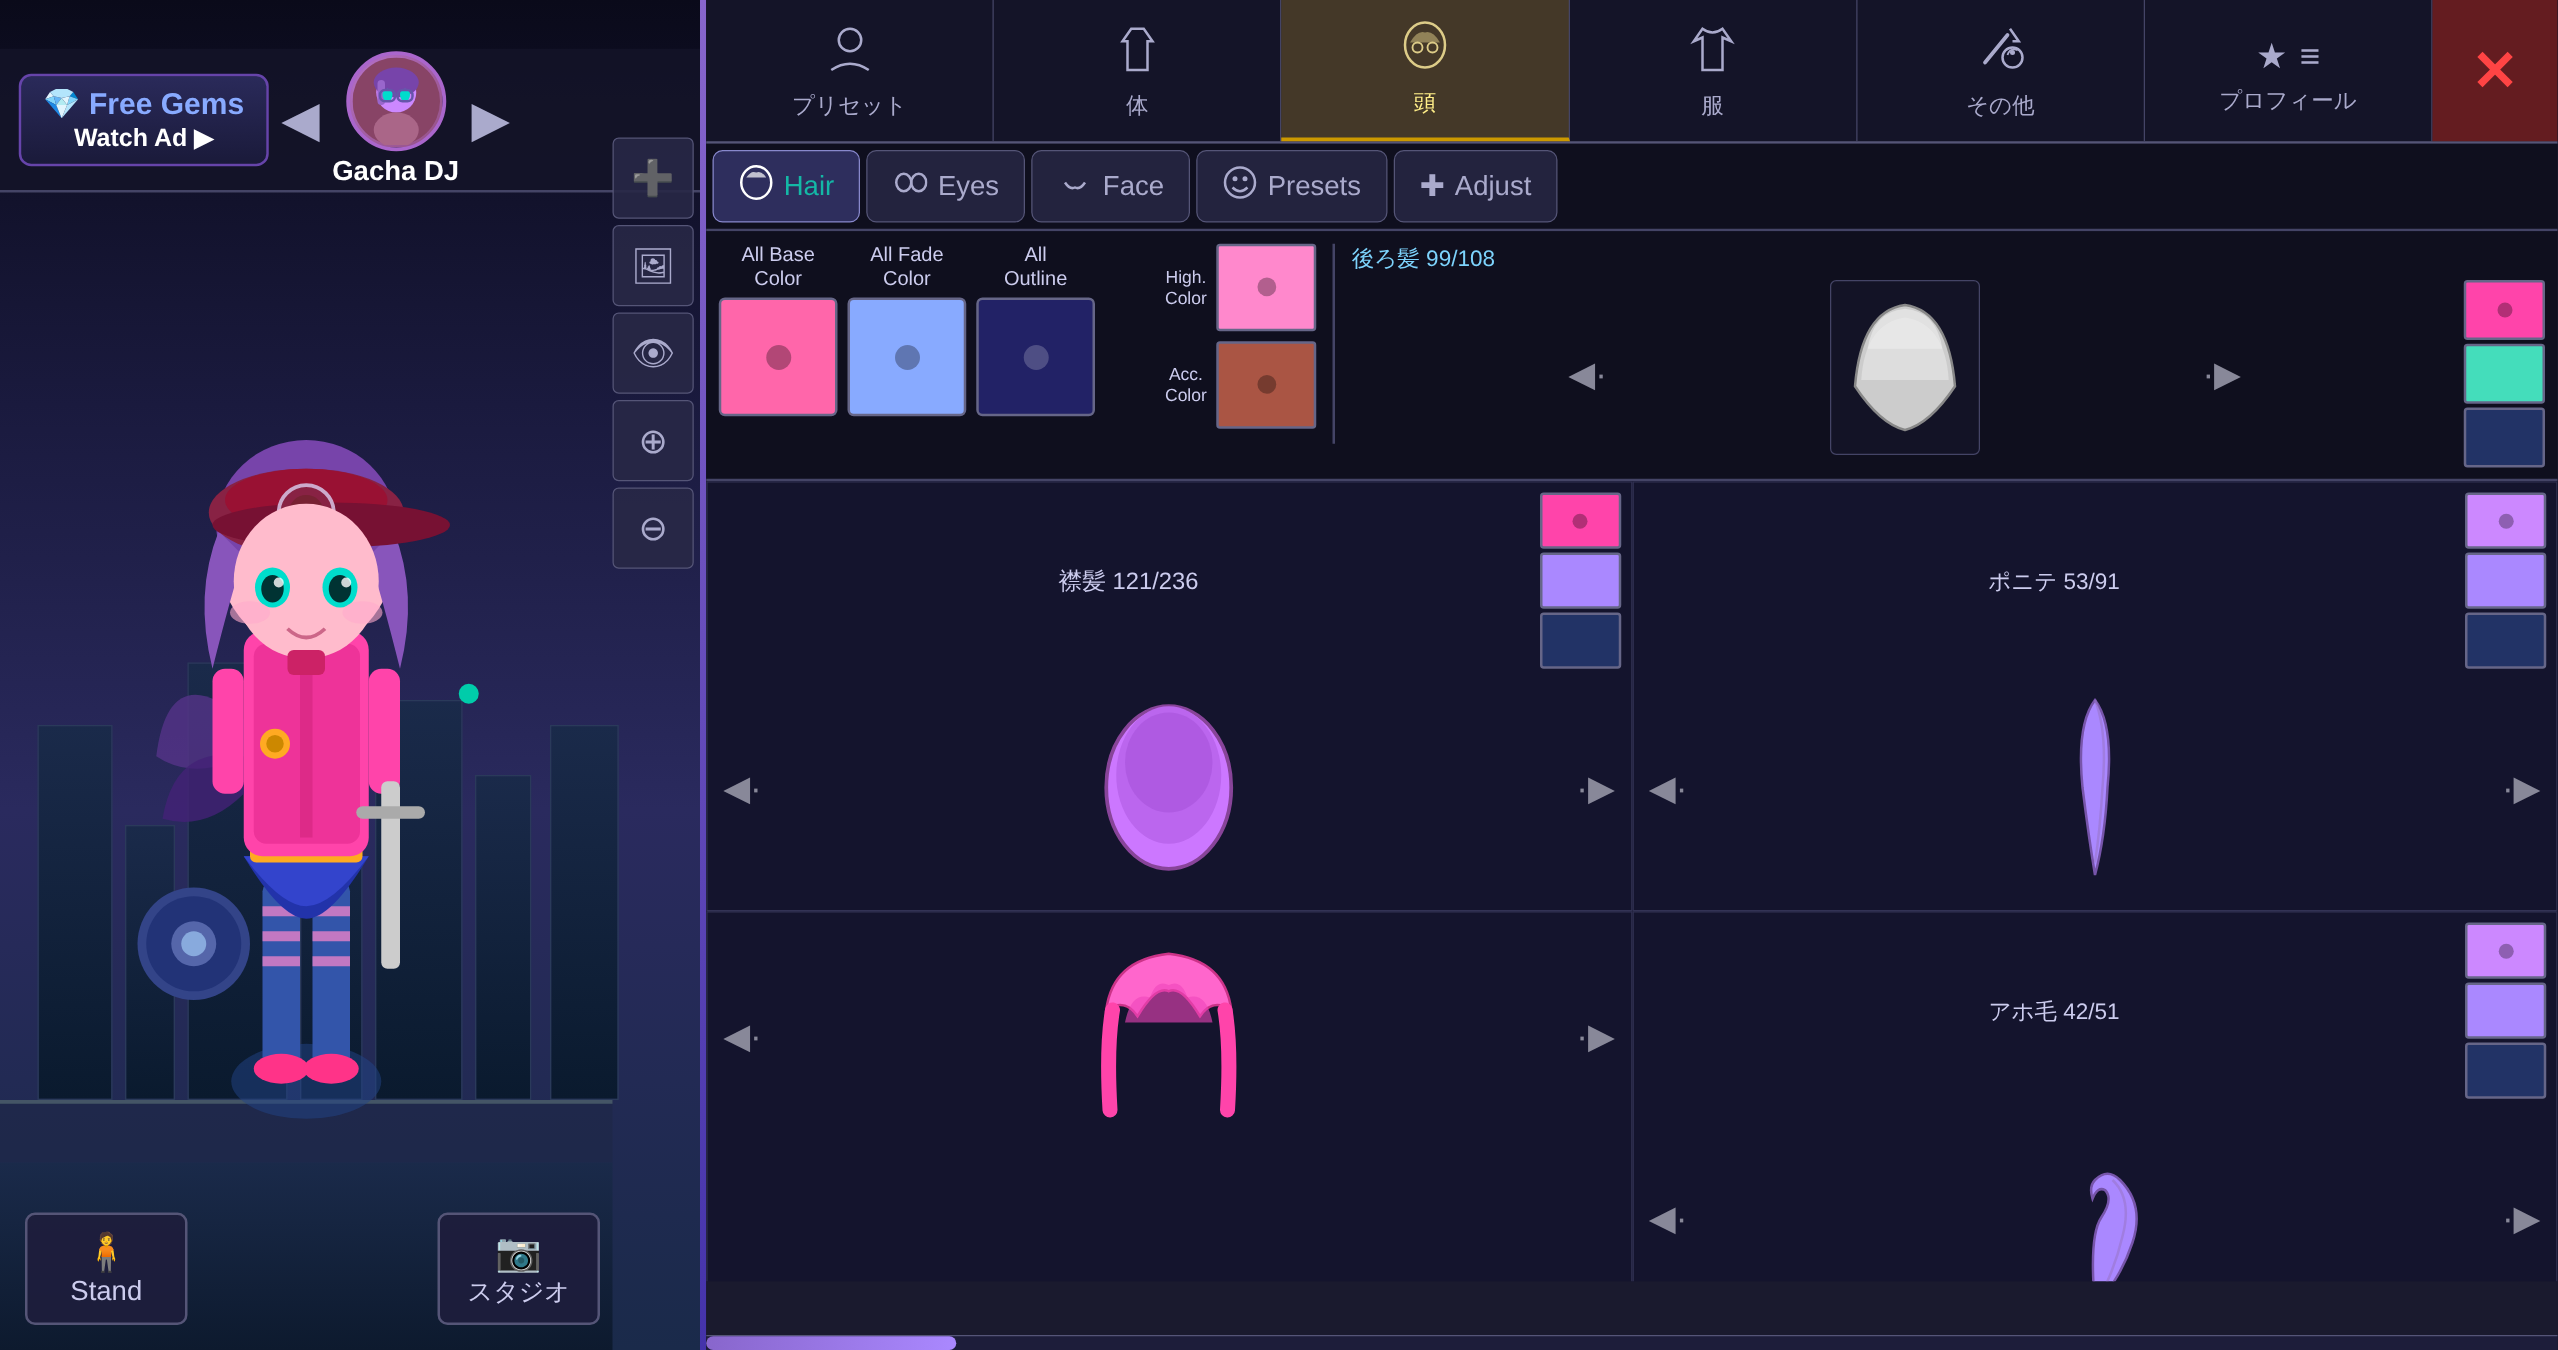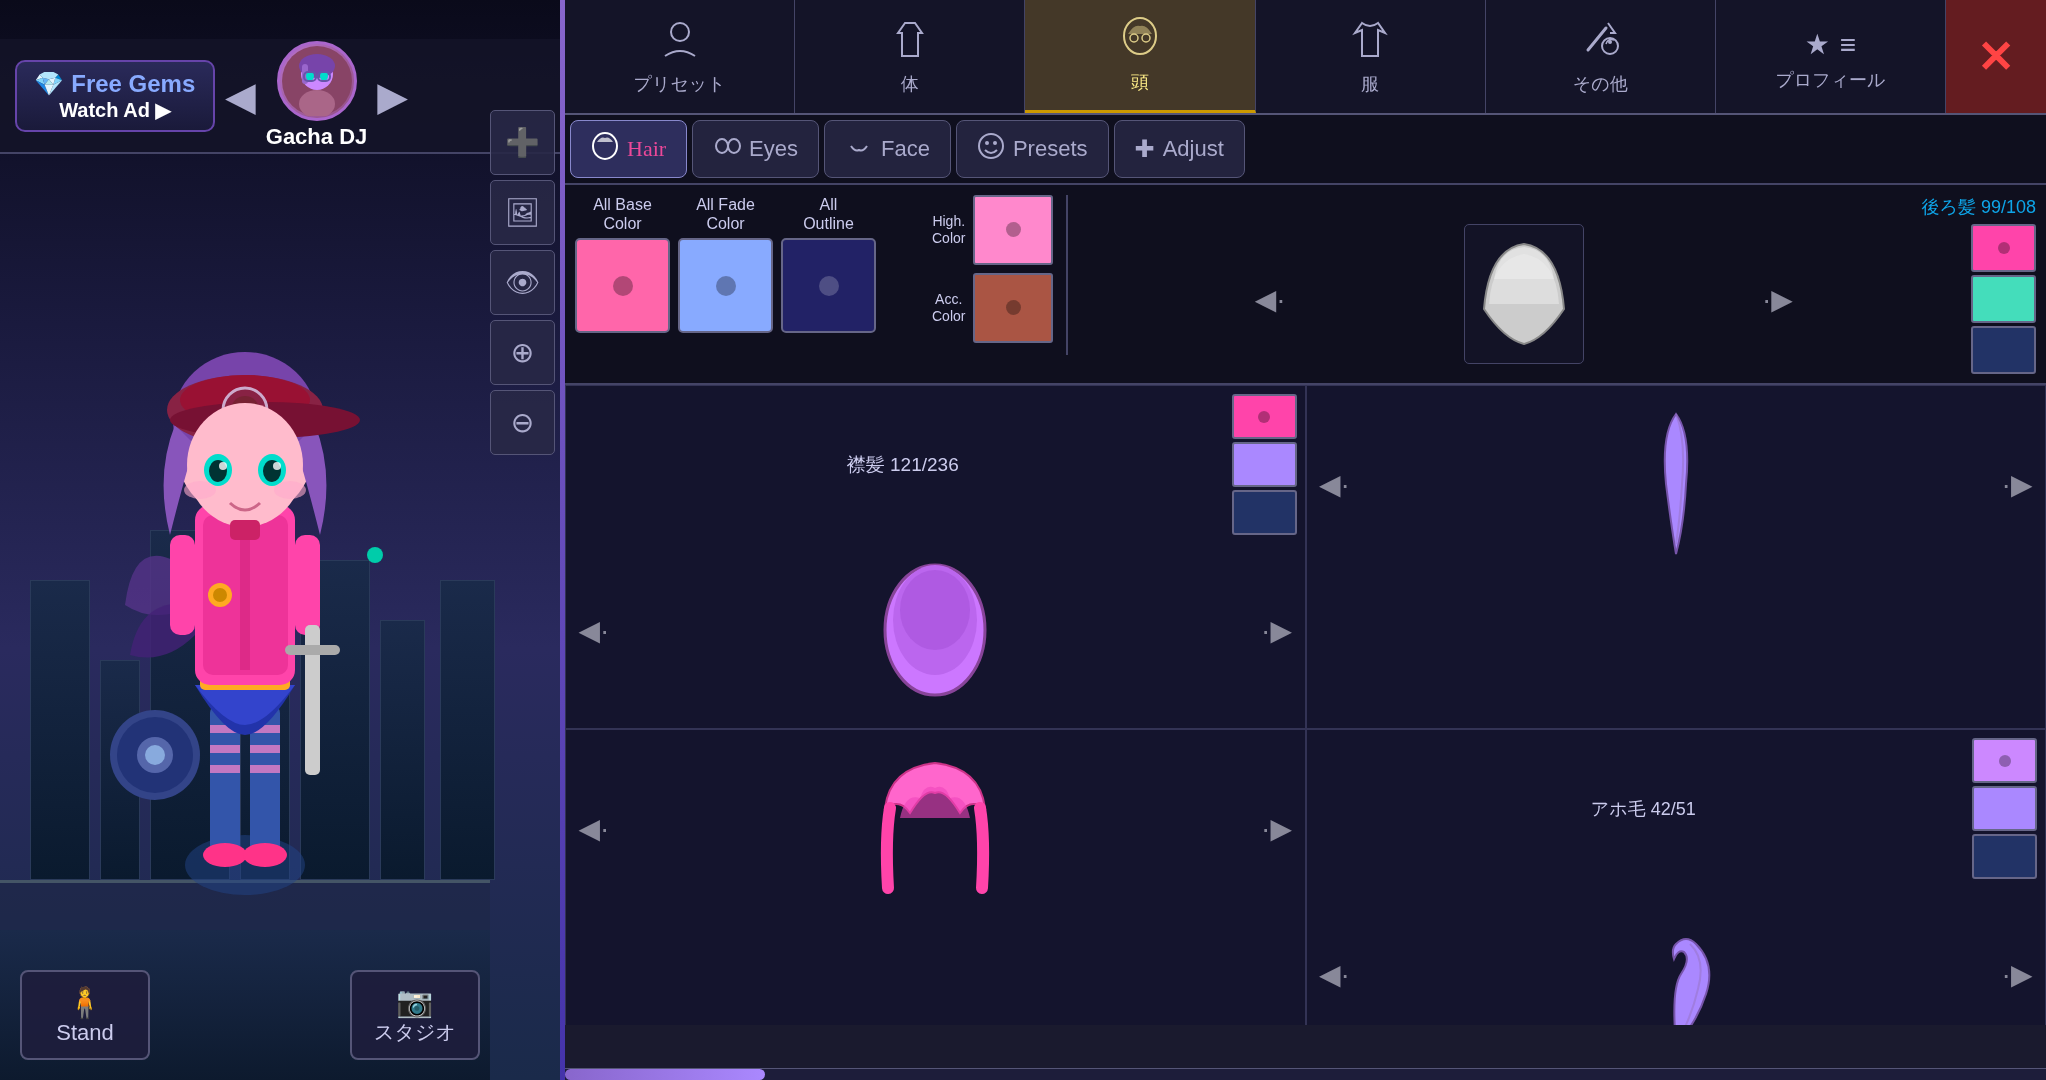--- a/index.html
+++ b/index.html
@@ -239,22 +239,21 @@
       border-radius: 8px;
       color: #aaaacc;
       font-size: 22px;
       cursor: pointer;
       gap: 8px;
     }
 
     .sub-tab.active {
       background: rgba(50,50,100,0.9);
       border-color: #8888cc;
-      color: #ec4899;
-      font-family: Liberation Serif, serif;
+      color: #14b8a6;
     }
 
     .sub-tab .sub-icon { font-size: 24px; }
 
     
     .color-panel {
       display: flex;
       padding: 10px;
       gap: 8px;
       background: rgba(15,15,30,0.95);
@@ -664,21 +663,21 @@
         <div class="color-label" style="font-size:14px;">Acc.<br>Color</div>
         <div class="color-swatch-small" style="background-color:#aa5544;width:80px;height:70px;">
           <div style="width:15px;height:15px;border-radius:50%;background:rgba(0,0,0,0.3);margin:auto;margin-top:25px;"></div>
         </div>
       </div>
     </div>
 
     <div style="width:2px;height:160px;background:#444466;margin:0 5px;"></div>
 
     <div style="flex:1;display:flex;flex-direction:column;gap:5px;">
-      <div style="color:#0ea5e9;font-size:18px;text-align:right;">後ろ髪 99/108</div>
+      <div style="color:#7dd3fc;font-size:18px;text-align:left;">後ろ髪 99/108</div>
       <div style="display:flex;gap:5px;">
         <div style="flex:1;display:flex;align-items:center;justify-content:center;">
 
           <div class="arrow-btn">◀·</div>
         </div>
         <div style="width:120px;height:140px;background:rgba(20,20,40,0.8);border:1px solid #444466;border-radius:5px;display:flex;align-items:center;justify-content:center;">
 
           <svg width="100" height="130" viewBox="0 0 100 130">
             <path d="M10,80 Q15,20 50,15 Q85,20 90,80 Q70,110 50,115 Q30,110 10,80 Z" fill="#cccccc" stroke="#888888" stroke-width="2"></path>
             <path d="M15,75 Q18,30 50,25 Q82,30 85,75" fill="#dddddd"></path>
@@ -720,20 +719,30 @@
             <ellipse cx="65" cy="80" rx="50" ry="65" fill="#cc77ff" stroke="#884499" stroke-width="3"></ellipse>
             <ellipse cx="65" cy="70" rx="42" ry="55" fill="#bb66ee"></ellipse>
             <ellipse cx="65" cy="60" rx="35" ry="40" fill="#aa55dd" opacity="0.7"></ellipse>
           </svg>
         </div>
         <div class="arrow-btn">·▶</div>
       </div>
     </div>
 
     <div style="background:rgba(20,20,45,0.95);border:1px solid #333355;padding:8px;">
+      <div style="display:flex;align-items:center;justify-content:space-between;margin-bottom:5px;">
+        <div style="color:#ccccee;font-size:18px;text-align:center;flex:1;">ポニテ 53/91</div>
+        <div style="display:flex;flex-direction:column;gap:3px;">
+          <div style="width:65px;height:45px;background:#cc88ff;border:2px solid #666688;border-radius:3px;cursor:pointer;display:flex;align-items:center;justify-content:center;">
+            <div style="width:12px;height:12px;border-radius:50%;background:rgba(0,0,0,0.3);"></div>
+          </div>
+          <div style="width:65px;height:45px;background:#aa88ff;border:2px solid #666688;border-radius:3px;cursor:pointer;"></div>
+          <div style="width:65px;height:45px;background:#223366;border:2px solid #666688;border-radius:3px;cursor:pointer;"></div>
+        </div>
+      </div>
       <div style="display:flex;align-items:center;justify-content:space-between;height:180px;">
         <div class="arrow-btn">◀·</div>
         <div style="flex:1;display:flex;align-items:center;justify-content:center;height:180px;">
           <svg width="100" height="160" viewBox="0 0 100 160">
 
             <path d="M50,10 Q65,30 60,80 Q58,120 50,150 Q45,120 40,80 Q35,30 50,10 Z" fill="#aa88ff" stroke="#7755aa" stroke-width="2"></path>
             <path d="M50,10 Q60,35 56,80 Q54,115 50,140" fill="none" stroke="#9977cc" stroke-width="2" opacity="0.6"></path>
           </svg>
         </div>
         <div class="arrow-btn">·▶</div>

